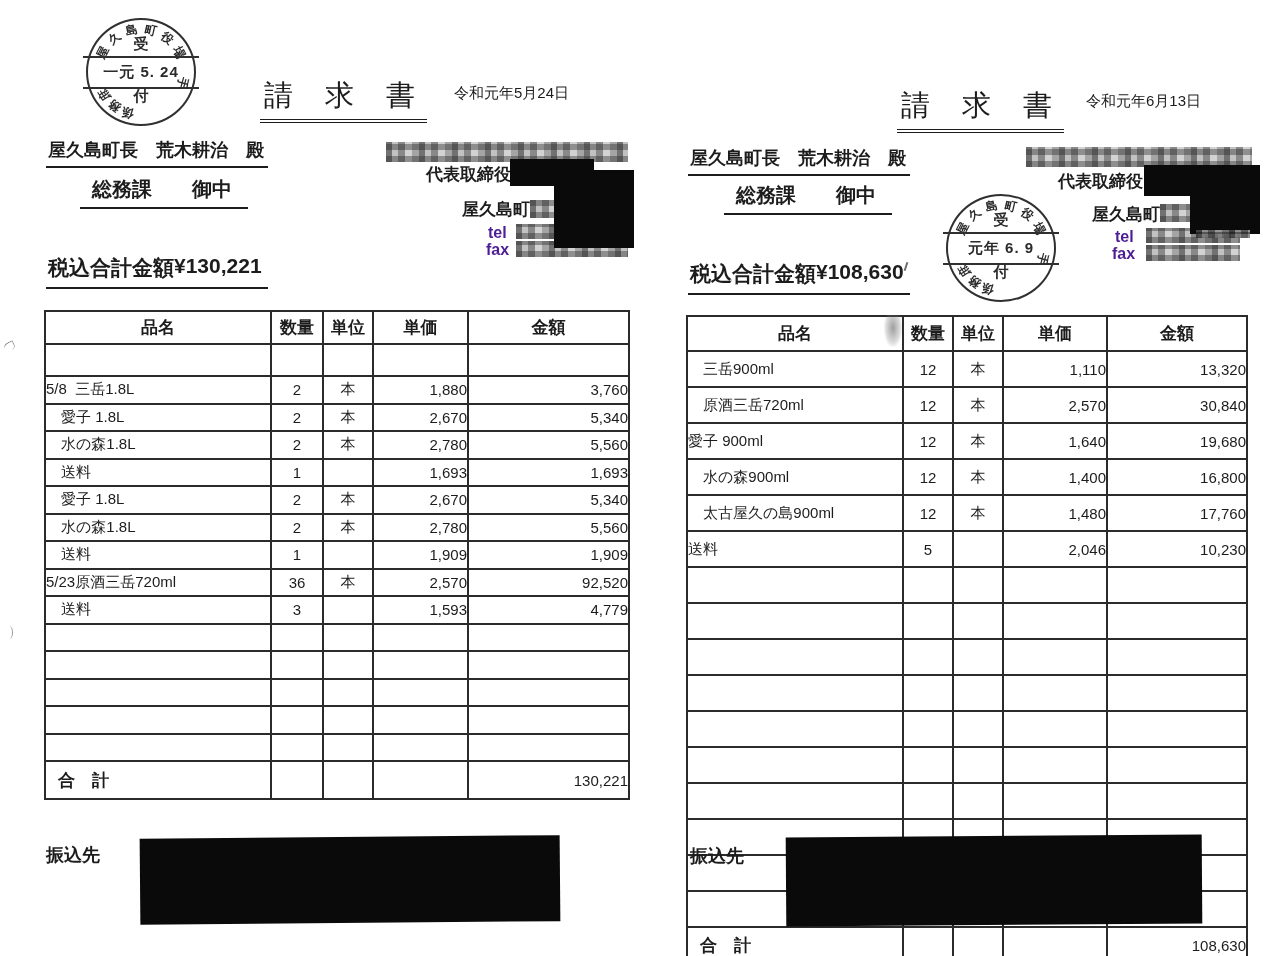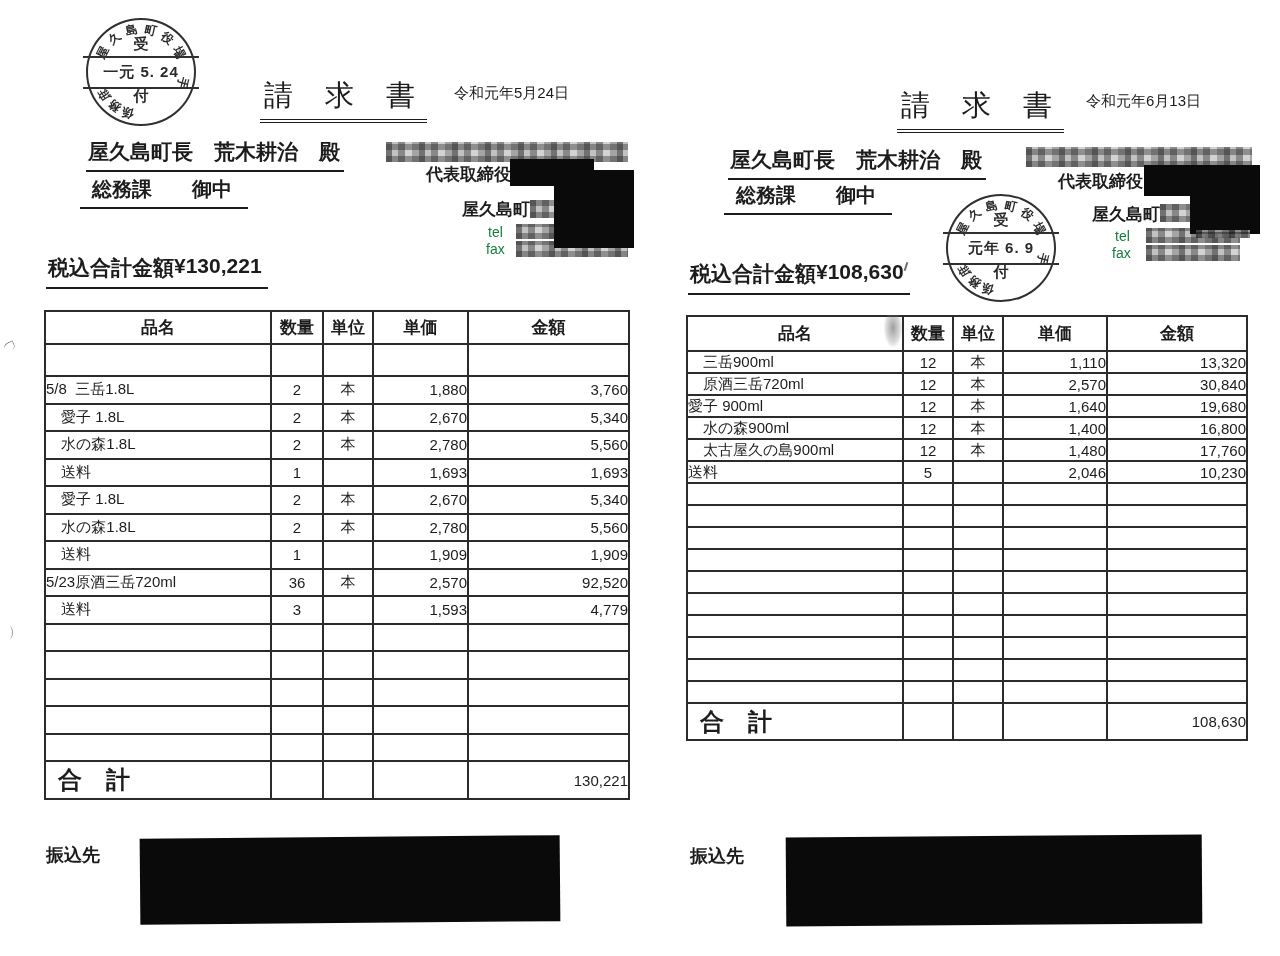--- a/index.html
+++ b/index.html
@@ -37,36 +37,36 @@
     transform:rotate(105deg) translateY(-43px);}
 
   
   .title{position:absolute;font-size:29px;font-weight:normal;letter-spacing:12px;white-space:nowrap;
     border-bottom:4px double #1c1c1c;padding:0 0 3px 4px;}
   #invL .title{left:236px;top:76px;}
   #invR .title{left:237px;top:86px;}
   .date{position:absolute;font-size:15px;white-space:pre;}
   #invL .date{left:430px;top:84px;}
   #invR .date{left:426px;top:92px;}
-  .addr1{position:absolute;font-size:21px;font-weight:bold;white-space:pre;
-    border-bottom:2px solid #1c1c1c;padding:0 4px 4px 2px;margin-left:40px;}
+  .addr1{position:absolute;font-size:18px;font-weight:bold;white-space:pre;
+    border-bottom:2px solid #1c1c1c;padding:0 4px 4px 2px;}
   #invL .addr1{left:22px;top:138px;}
   #invR .addr1{left:28px;top:146px;}
   .addr2{position:absolute;font-size:20px;font-weight:bold;white-space:pre;
     border-bottom:2px solid #1c1c1c;padding:0 16px 4px 12px;}
   #invL .addr2{left:56px;top:176px;}
   #invR .addr2{left:64px;top:182px;}
 
   .rep{position:absolute;font-size:17px;font-weight:bold;white-space:pre;}
   #invL .rep{left:402px;top:163px;}
   #invR .rep{left:398px;top:170px;}
   .town{position:absolute;font-size:17px;font-weight:bold;white-space:pre;}
   #invL .town{left:438px;top:198px;}
   #invR .town{left:432px;top:203px;}
-  .telfax{position:absolute;font-size:14px;font-weight:normal;color:#15803d;}
+  .telfax{position:absolute;font-size:16px;font-weight:bold;color:#4c1d95;}
   #invL .tel{left:464px;top:224px;} #invL .fax{left:462px;top:241px;}
   #invR .tel{left:455px;top:228px;} #invR .fax{left:452px;top:245px;}
 
   
   .mosaic{position:absolute;opacity:.85;
     background-image:
       repeating-linear-gradient(90deg, rgba(55,55,55,.75) 0 6px, rgba(195,195,195,.65) 6px 12px, rgba(105,105,105,.8) 12px 19px, rgba(225,225,225,.55) 19px 26px, rgba(140,140,140,.7) 26px 33px),
       repeating-linear-gradient(0deg, rgba(110,110,110,.85) 0 6px, rgba(205,205,205,.75) 6px 12px);
     background-blend-mode:multiply;}
   #invL .mosaic-co{left:362px;top:142px;width:242px;height:20px;}
@@ -101,27 +101,27 @@
   .tbl th{font-size:17px;font-weight:bold;}
   .tbl td{font-size:15px;}
   .tbl-left col:nth-child(1){width:226px;} .tbl-left col:nth-child(2){width:52px;}
   .tbl-left col:nth-child(3){width:50px;}  .tbl-left col:nth-child(4){width:95px;}
   .tbl-left col:nth-child(5){width:161px;}
   .tbl-right col:nth-child(1){width:216px;} .tbl-right col:nth-child(2){width:50px;}
   .tbl-right col:nth-child(3){width:50px;}  .tbl-right col:nth-child(4){width:104px;}
   .tbl-right col:nth-child(5){width:140px;}
   #invL thead tr{height:33px;} #invR thead tr{height:35px;}
   #invL tbody tr{height:27.5px;} #invL tbody tr:nth-of-type(1){height:32px;}
-  #invR tbody tr{height:22px;}
+  #invR tbody tr{height:36px;}
   #invL tfoot tr{height:38px;} #invR tfoot tr{height:37px;}
   .c-name{text-align:left;padding-left:5px;white-space:pre;}
   .c-qty,.c-unit{text-align:center;}
   .c-price{text-align:right;padding-right:4px;}
   .c-amount{text-align:right;padding-right:9px;}
-  tfoot .total-label{font-size:24px;font-weight:bold;padding-left:12px;}
+  tfoot .total-label{font-size:17px;font-weight:bold;padding-left:12px;}
 
   
   .transfer{position:absolute;font-size:18px;font-weight:bold;}
   #invL .transfer{left:22px;top:843px;}
   #invR .transfer{left:30px;top:844px;}
 
   
   .speck{position:absolute;}
   .sp1{left:4px;top:342px;width:10px;height:8px;border-top:1.5px solid #555;border-right:1.5px solid #666;
        border-radius:50% 0;transform:rotate(-28deg);opacity:.7;}

